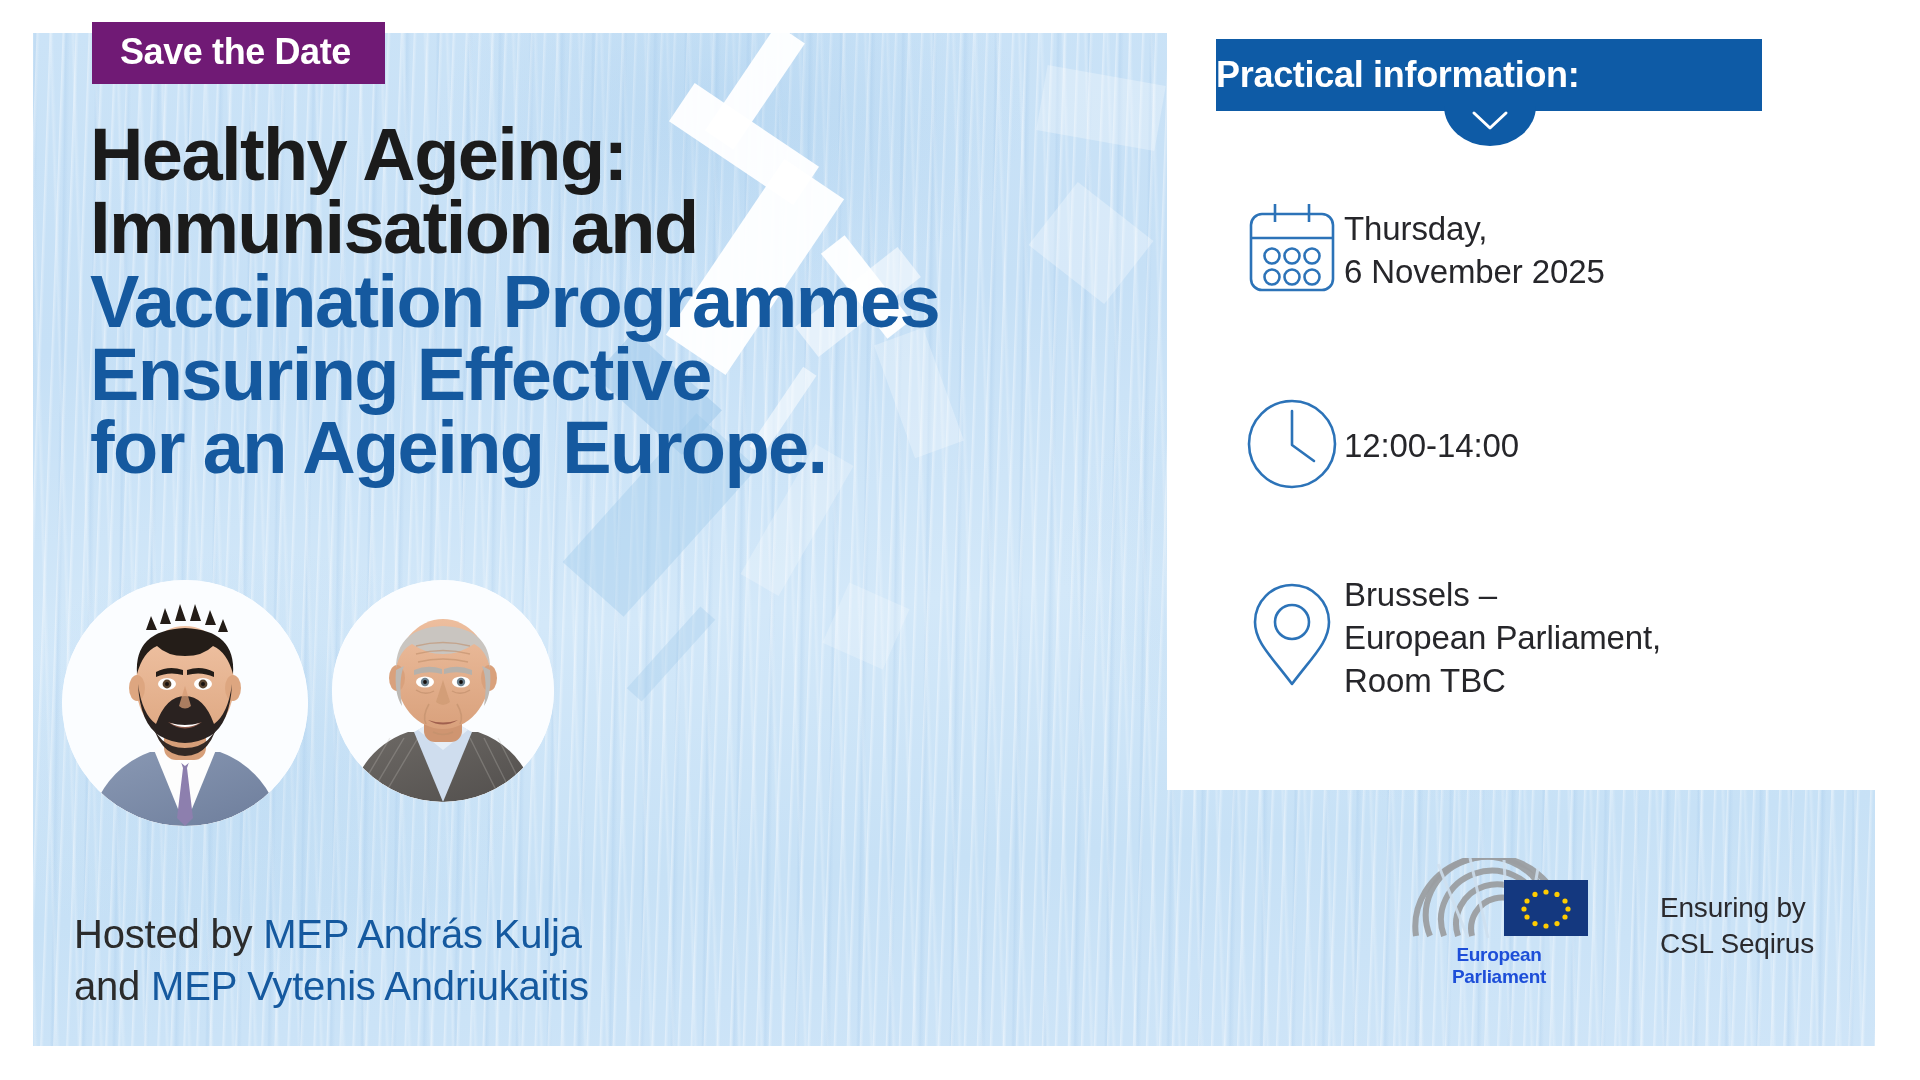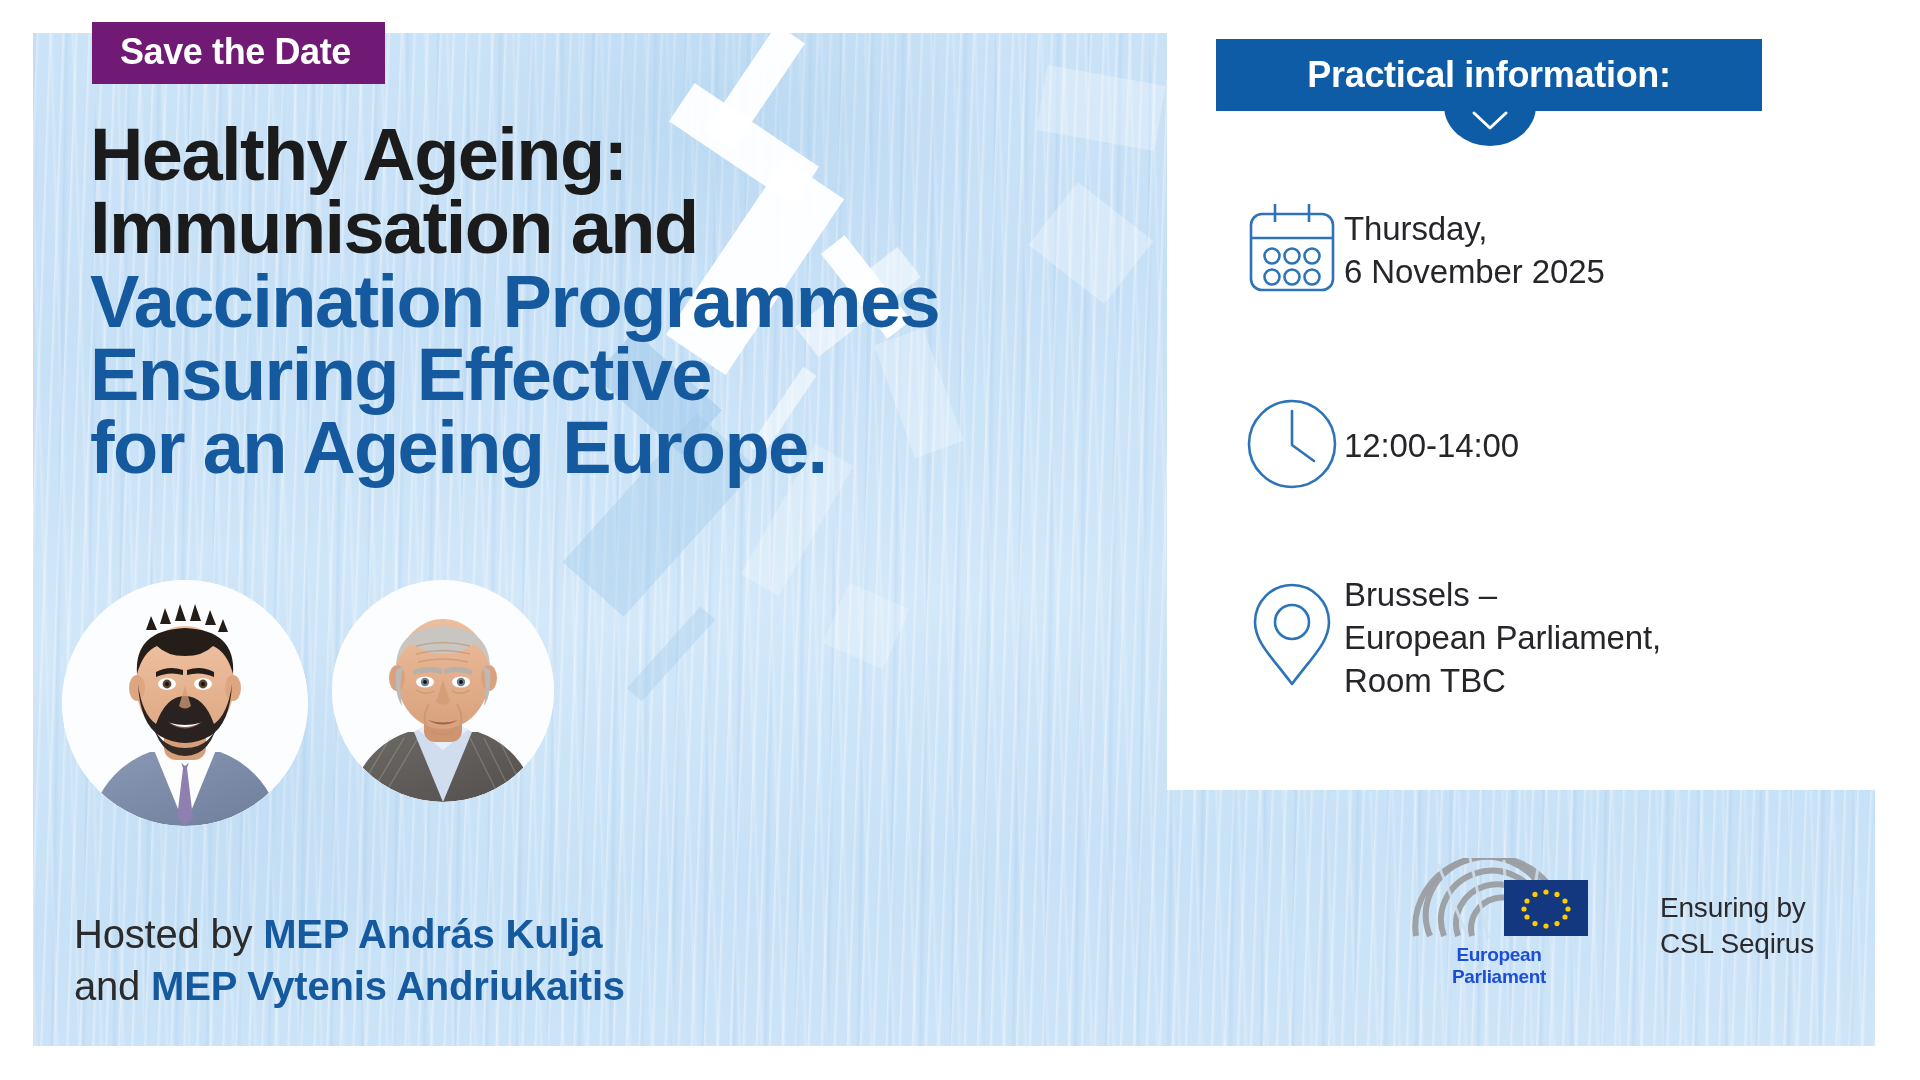--- a/index.html
+++ b/index.html
@@ -144,42 +144,42 @@
     position: absolute;
     left: 74px;
     top: 908px;
     font-size: 40px;
     line-height: 1.30;
     color: #2a2a2a;
     letter-spacing: -0.2px;
     width: 900px;
   }
   .hosts .reg { font-weight: 400; color: #2b2b2b; }
-  .hosts .bold { font-weight: 700; color: #15599f; }
+  .hosts .bold { font-weight: 400; color: #15599f; }
 
   
   .info-card {
     position: absolute;
     left: 1167px;
     top: 33px;
     width: 708px;
     height: 757px;
     background: #ffffff;
   }
 
   .info-banner {
     position: absolute;
     left: 1216px;
     top: 39px;
     width: 546px;
     height: 72px;
     background: #0e5ba6;
     display: flex;
     align-items: center;
-    justify-content: center;
+    justify-content: flex-start;
   }
   .info-banner-text {
     color: #ffffff;
     font-size: 36px;
     font-weight: 700;
     letter-spacing: -0.3px;
     line-height: 1;
     white-space: nowrap;
   }
   .banner-tab {

